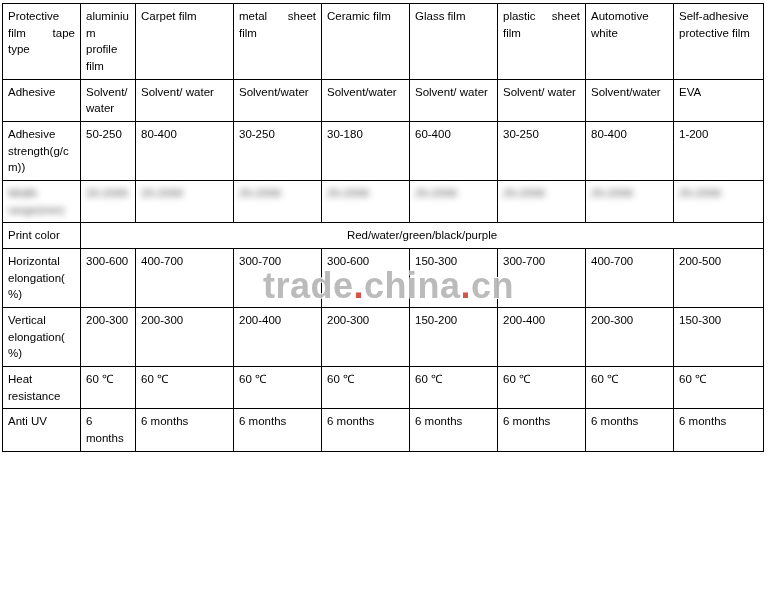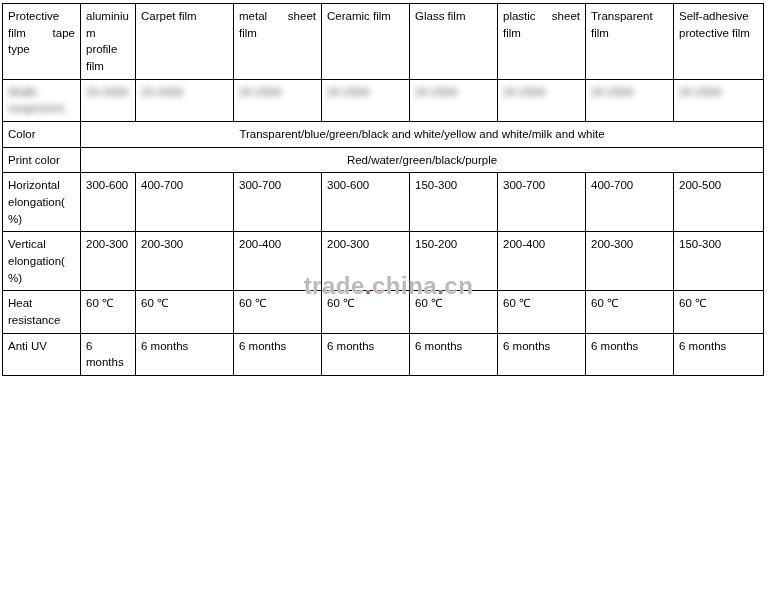--- a/index.html
+++ b/index.html
@@ -61,21 +61,21 @@
     left: 0;
     top: 259px;
     width: 777px;
     height: 54px;
     display: flex;
     align-items: center;
     justify-content: center;
     pointer-events: none;
   }
   #watermark .wm-text {
-    font-size: 24px;
+    font-size: 36px;
     font-weight: bold;
     color: #b8b8b8;
     letter-spacing: 0.5px;
     text-shadow: 0 1px 0 #ffffff, 0 -1px 0 #ffffff;
     opacity: 0.95;
   }
   #watermark .wm-dot {
     color: #d24b3e;
   }
 </style>
@@ -96,45 +96,63 @@
   </colgroup>
   <tbody>
     <tr>
       <td class="label-cell">Protective film tape type</td>
       <td>aluminium profile film</td>
       <td>Carpet film</td>
       <td class="label-cell">metal sheet film</td>
       <td>Ceramic film</td>
       <td>Glass film</td>
       <td class="label-cell">plastic sheet film</td>
-      <td>Transparent film</td>
+      <td>Automotive white</td>
       <td>Self-adhesive protective film</td>
     </tr>
 
 
-
-
+    <tr>
+      <td>Adhesive</td>
+      <td>Solvent/ water</td>
+      <td>Solvent/ water</td>
+      <td>Solvent/water</td>
+      <td>Solvent/water</td>
+      <td>Solvent/ water</td>
+      <td>Solvent/ water</td>
+      <td>Solvent/water</td>
+      <td>EVA</td>
+    </tr>
+
+
+    <tr>
+      <td>Adhesive strength(g/cm))</td>
+      <td>50-250</td>
+      <td>80-400</td>
+      <td>30-250</td>
+      <td>30-180</td>
+      <td>60-400</td>
+      <td>30-250</td>
+      <td>80-400</td>
+      <td>1-200</td>
+    </tr>
 
     <tr class="blurred">
       <td>Width range(mm)</td>
       <td>20-2000</td>
       <td>20-2000</td>
       <td>20-2000</td>
       <td>20-2000</td>
       <td>20-2000</td>
       <td>20-2000</td>
       <td>20-2000</td>
       <td>20-2000</td>
     </tr>
 
 
-    <tr>
-      <td>Color</td>
-      <td class="span-cell" colspan="8">Transparent/blue/green/black and white/yellow and white/milk and white</td>
-    </tr>
 
     <tr>
       <td>Print color</td>
       <td class="span-cell" colspan="8">Red/water/green/black/purple</td>
     </tr>
 
     <tr>
       <td>Horizontal elongation(%)</td>
       <td>300-600</td>
       <td>400-700</td>

